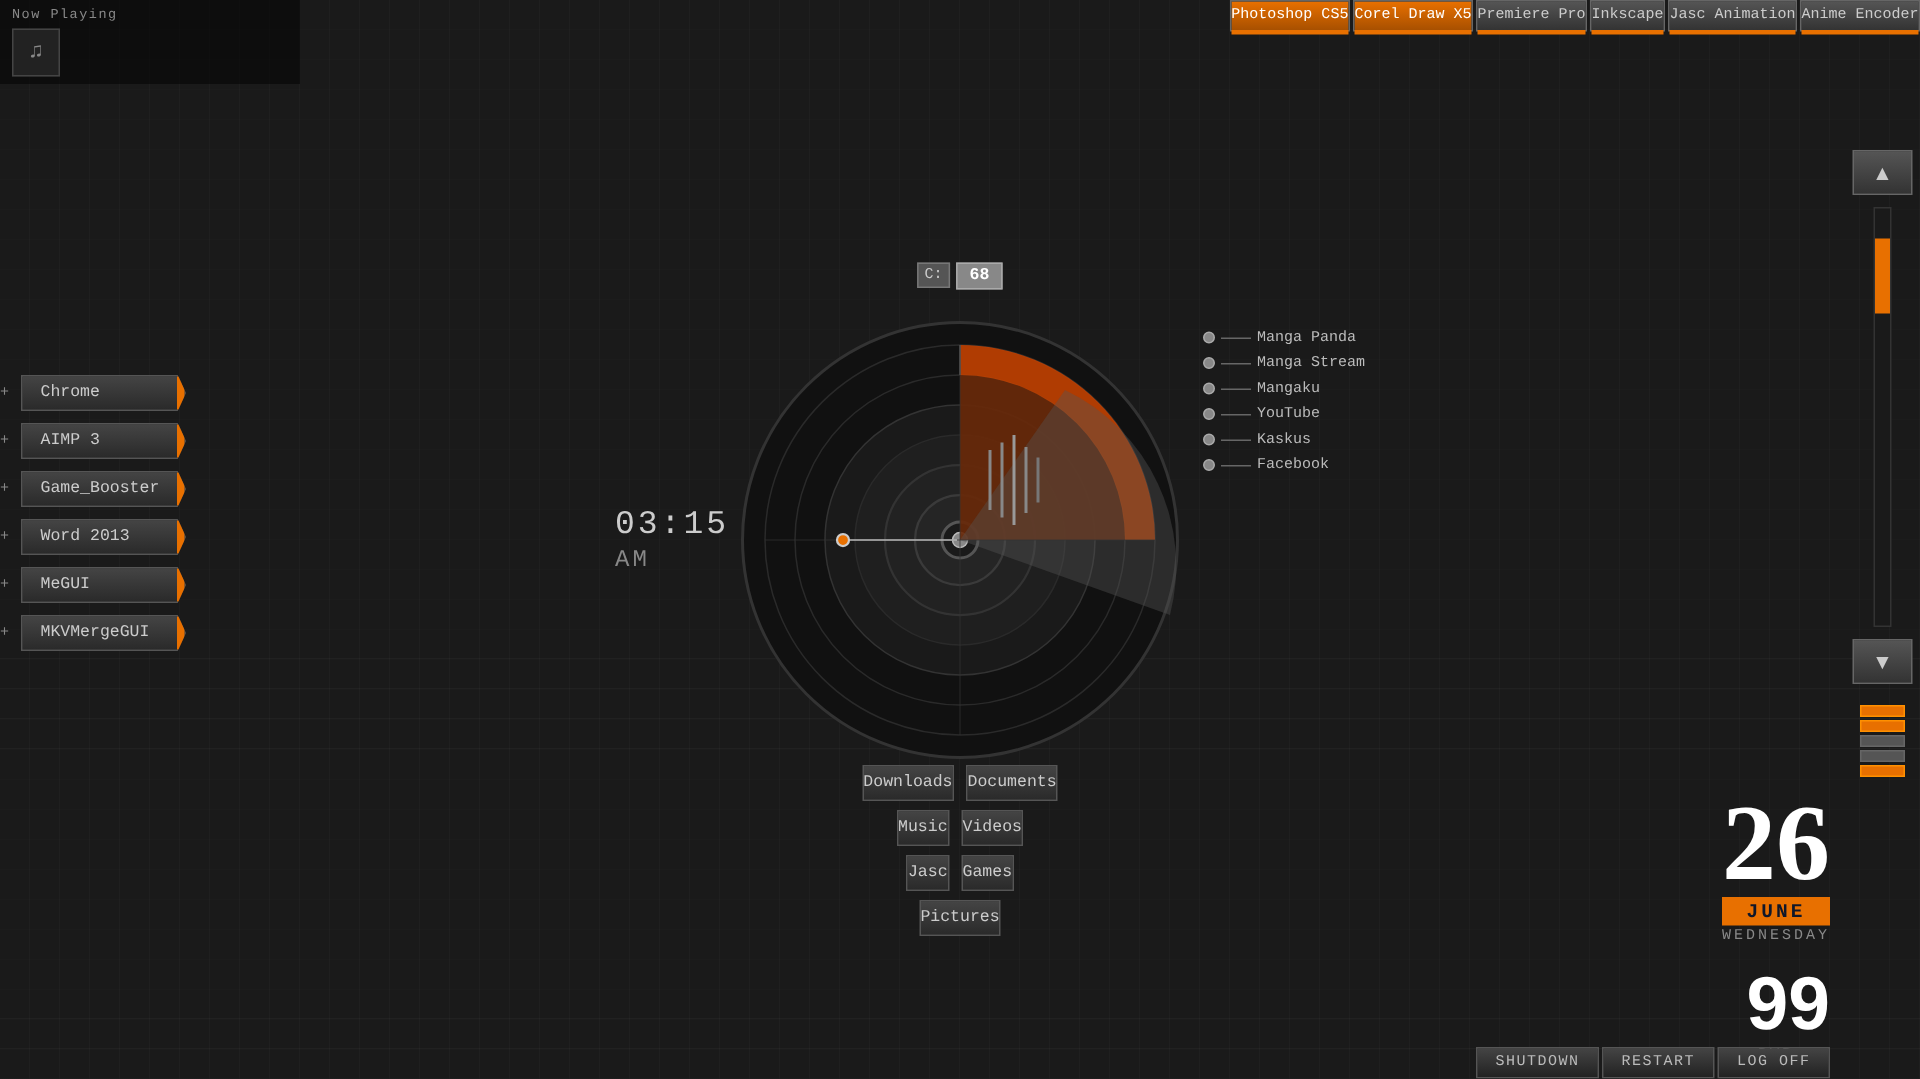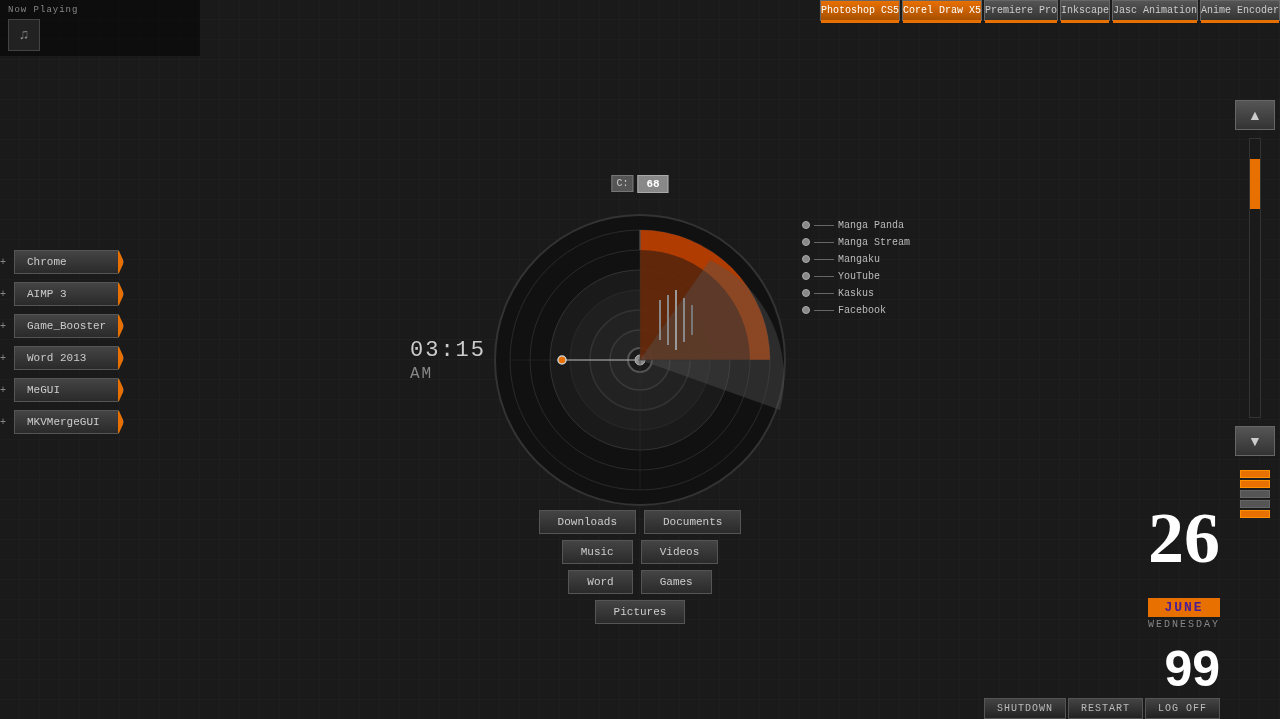--- a/index.html
+++ b/index.html
@@ -267,21 +267,21 @@
       display: flex;
       justify-content: center;
       gap: 8px;
       margin-bottom: 6px;
     }
     .folder-btn {
       background: linear-gradient(180deg, #444 0%, #2a2a2a 100%);
       border: 1px solid #555;
       color: #ccc;
       font-size: 11px;
-      padding: 5px 18px;
+      padding: 5px 0;
       cursor: pointer;
       font-family: 'Courier New', monospace;
     }
 
     
     .right-panel {
       position: absolute;
       right: 0;
       top: 100px;
       width: 50px;
@@ -325,27 +325,26 @@
     }
     .date-day {
       font-size: 72px;
       font-weight: bold;
       color: #fff;
       line-height: 1;
       font-family: Liberation Serif, serif;
     }
     .date-month {
       background: #e87000;
-      color: #4c1d95;
+      color: #0f172a;
       font-size: 13px;
       font-weight: bold;
       padding: 2px 8px;
       text-align: center;
       letter-spacing: 2px;
-      margin-top: 24px;
     }
     .date-weekday {
       color: #888;
       font-size: 10px;
       text-align: left;
       letter-spacing: 2px;
       margin-top: 2px;
     }
     .cpu-number {
       font-size: 50px;
@@ -516,21 +515,21 @@
     <div class="folder-buttons">
       <div class="folder-row">
         <button class="folder-btn">Downloads</button>
         <button class="folder-btn">Documents</button>
       </div>
       <div class="folder-row">
         <button class="folder-btn">Music</button>
         <button class="folder-btn">Videos</button>
       </div>
       <div class="folder-row">
-        <button class="folder-btn">Word</button>
+        <button class="folder-btn">Jasc</button>
         <button class="folder-btn">Games</button>
       </div>
       <div class="folder-row">
         <button class="folder-btn">Pictures</button>
       </div>
     </div>
   </div>
 </div>
 
 <div class="right-panel">

